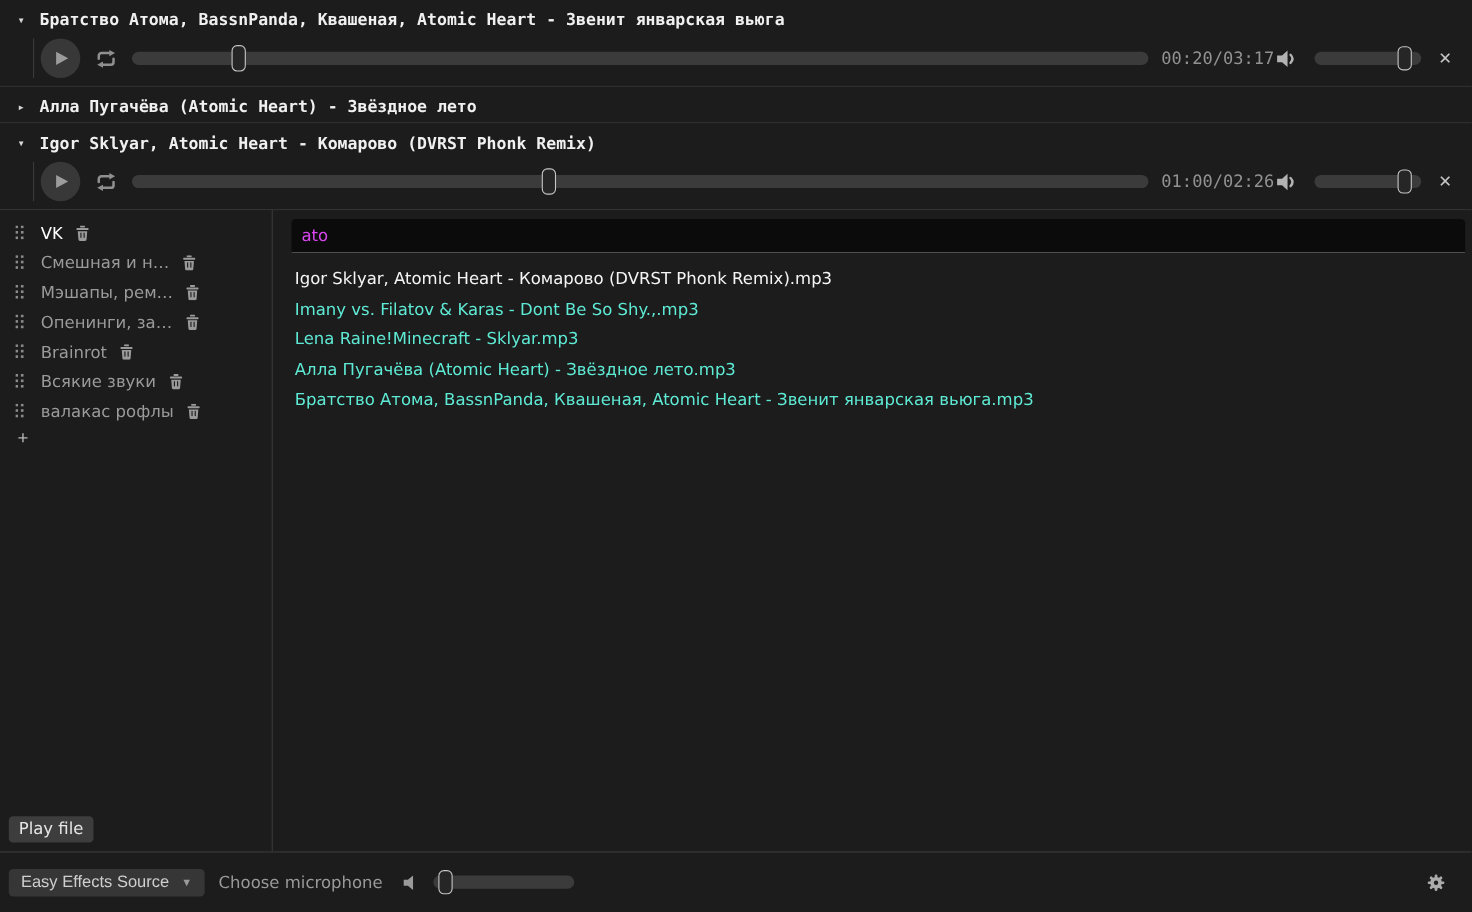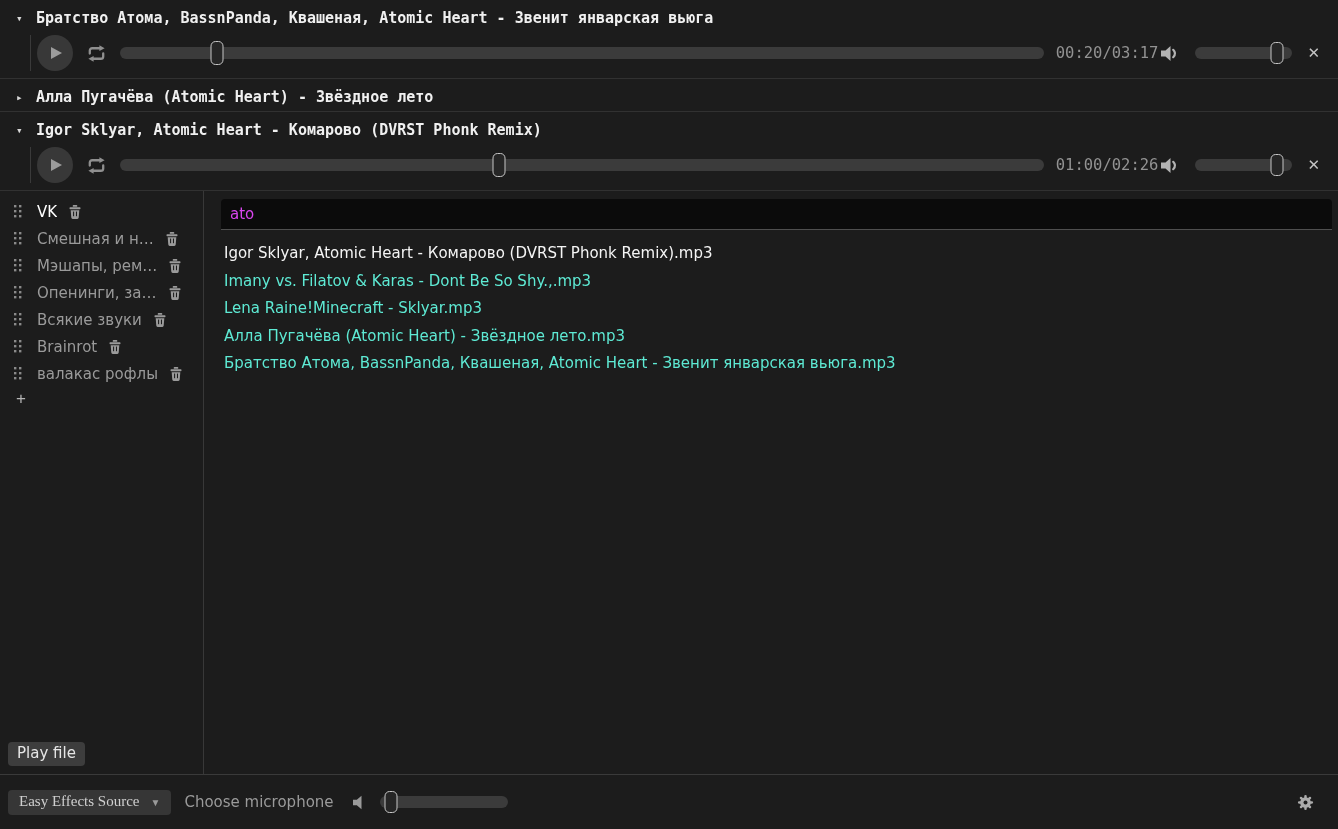--- a/index.html
+++ b/index.html
@@ -57,21 +57,21 @@
   .vol { width:97px; height:22px; margin-right:15px; flex:none; }
   .close-btn {
     background:none; border:none; padding:0; margin:0;
     color:#c4c4c4; font-size:15px; line-height:1; cursor:pointer;
     font-family:"DejaVu Sans", sans-serif;
   }
 
   
   .content { flex:1 1 auto; display:flex; min-height:0; border-bottom:1px solid #3a3a3a; }
   .sidebar {
-    width:204px; flex:none; border-right:1px solid #383838;
+    width:248px; flex:none; border-right:1px solid #383838;
     display:flex; flex-direction:column; padding-top:7px;
   }
   .tab-row { display:flex; align-items:center; height:27px; padding-left:14px; flex:none; }
   .drag-handle { display:flex; margin-right:15px; cursor:grab; flex:none; }
   .tab-label { font-size:15px; color:#9a9a9a; margin-right:12px; white-space:nowrap; overflow:hidden; }
   .tab-row.active .tab-label { color:#ffffff; }
   .trash-btn { background:none; border:none; padding:0; display:flex; cursor:pointer; flex:none; }
   .add-btn {
     background:none; border:none; color:#b5b5b5; font-size:17px;
     padding:2px 0 0 16px; width:fit-content; cursor:pointer; line-height:1.2;
@@ -96,21 +96,21 @@
   .file-list { list-style:none; margin:10px 0 0 0; padding:0 0 0 3px; }
   .file-item { line-height:27.5px; font-size:15px; color:#5eead4; white-space:nowrap; cursor:pointer; }
   .file-item.selected { color:#f5f5f5; }
 
   
   .footer { height:54px; flex:none; display:flex; align-items:center; padding:0 8px; }
   .source-btn {
     display:flex; align-items:center; gap:11px;
     background:#363636; color:#cfcfcf; font-size:15px;
     padding:3px 11px 5px 11px; border:none; border-radius:4px; cursor:pointer;
-    font-family:Liberation Serif, serif;
+    font-family:Liberation Sans, sans-serif;
   }
   .dropdown-arrow { font-size:10px; color:#9a9a9a; padding-top:2px; }
   .mic-label { color:#9a9a9a; font-size:15px; margin-left:13px; white-space:nowrap; }
   .mic-speaker { display:flex; margin-left:18px; }
   .mic-slider { width:128px; height:22px; margin-left:13px; }
   .footer-spacer { flex:1 1 auto; }
   .gear-btn { background:none; border:none; padding:0; margin-right:15px; display:flex; cursor:pointer; }
 </style>
 </head>
 <body>
@@ -306,44 +306,44 @@
     <span class="drag-handle">
       <svg width="8" height="13" viewBox="0 0 8 13" fill="#8a8a8a">
         <rect x="0" y="0" width="2.4" height="2.4"></rect>
               <rect x="5" y="0" width="2.4" height="2.4"></rect>
         <rect x="0" y="5" width="2.4" height="2.4"></rect>
               <rect x="5" y="5" width="2.4" height="2.4"></rect>
         <rect x="0" y="10" width="2.4" height="2.4"></rect>
               <rect x="5" y="10" width="2.4" height="2.4"></rect>
       </svg>
     </span>
+    <span class="tab-label">Brainrot</span>
+    <button class="trash-btn">
+      <svg width="12" height="14" viewBox="0 0 11 13" fill="#9a9a9a">
+        <rect x="3.4" y="0" width="4.2" height="1.7" rx="0.6"></rect>
+        <rect x="0.4" y="2.2" width="10.2" height="1.7" rx="0.6"></rect>
+        <path d="M1.5 4.8 h8 l-0.55 6.9 q-0.1 1.3 -1.25 1.3 h-4.4 q-1.15 0 -1.25 -1.3 z"></path>
+        <rect x="3.7" y="6.1" width="0.95" height="4.3" fill="#1c1c1c"></rect>
+        <rect x="6.4" y="6.1" width="0.95" height="4.3" fill="#1c1c1c"></rect>
+      </svg>
+    </button>
+  </div>
+
+  <div class="tab-row">
+    <span class="drag-handle">
+      <svg width="8" height="13" viewBox="0 0 8 13" fill="#8a8a8a">
+        <rect x="0" y="0" width="2.4" height="2.4"></rect>
+              <rect x="5" y="0" width="2.4" height="2.4"></rect>
+        <rect x="0" y="5" width="2.4" height="2.4"></rect>
+              <rect x="5" y="5" width="2.4" height="2.4"></rect>
+        <rect x="0" y="10" width="2.4" height="2.4"></rect>
+              <rect x="5" y="10" width="2.4" height="2.4"></rect>
+      </svg>
+    </span>
     <span class="tab-label">Всякие звуки</span>
-    <button class="trash-btn">
-      <svg width="12" height="14" viewBox="0 0 11 13" fill="#9a9a9a">
-        <rect x="3.4" y="0" width="4.2" height="1.7" rx="0.6"></rect>
-        <rect x="0.4" y="2.2" width="10.2" height="1.7" rx="0.6"></rect>
-        <path d="M1.5 4.8 h8 l-0.55 6.9 q-0.1 1.3 -1.25 1.3 h-4.4 q-1.15 0 -1.25 -1.3 z"></path>
-        <rect x="3.7" y="6.1" width="0.95" height="4.3" fill="#1c1c1c"></rect>
-        <rect x="6.4" y="6.1" width="0.95" height="4.3" fill="#1c1c1c"></rect>
-      </svg>
-    </button>
-  </div>
-
-  <div class="tab-row">
-    <span class="drag-handle">
-      <svg width="8" height="13" viewBox="0 0 8 13" fill="#8a8a8a">
-        <rect x="0" y="0" width="2.4" height="2.4"></rect>
-              <rect x="5" y="0" width="2.4" height="2.4"></rect>
-        <rect x="0" y="5" width="2.4" height="2.4"></rect>
-              <rect x="5" y="5" width="2.4" height="2.4"></rect>
-        <rect x="0" y="10" width="2.4" height="2.4"></rect>
-              <rect x="5" y="10" width="2.4" height="2.4"></rect>
-      </svg>
-    </span>
-    <span class="tab-label">Brainrot</span>
     <button class="trash-btn">
       <svg width="12" height="14" viewBox="0 0 11 13" fill="#9a9a9a">
         <rect x="3.4" y="0" width="4.2" height="1.7" rx="0.6"></rect>
         <rect x="0.4" y="2.2" width="10.2" height="1.7" rx="0.6"></rect>
         <path d="M1.5 4.8 h8 l-0.55 6.9 q-0.1 1.3 -1.25 1.3 h-4.4 q-1.15 0 -1.25 -1.3 z"></path>
         <rect x="3.7" y="6.1" width="0.95" height="4.3" fill="#1c1c1c"></rect>
         <rect x="6.4" y="6.1" width="0.95" height="4.3" fill="#1c1c1c"></rect>
       </svg>
     </button>
   </div>

